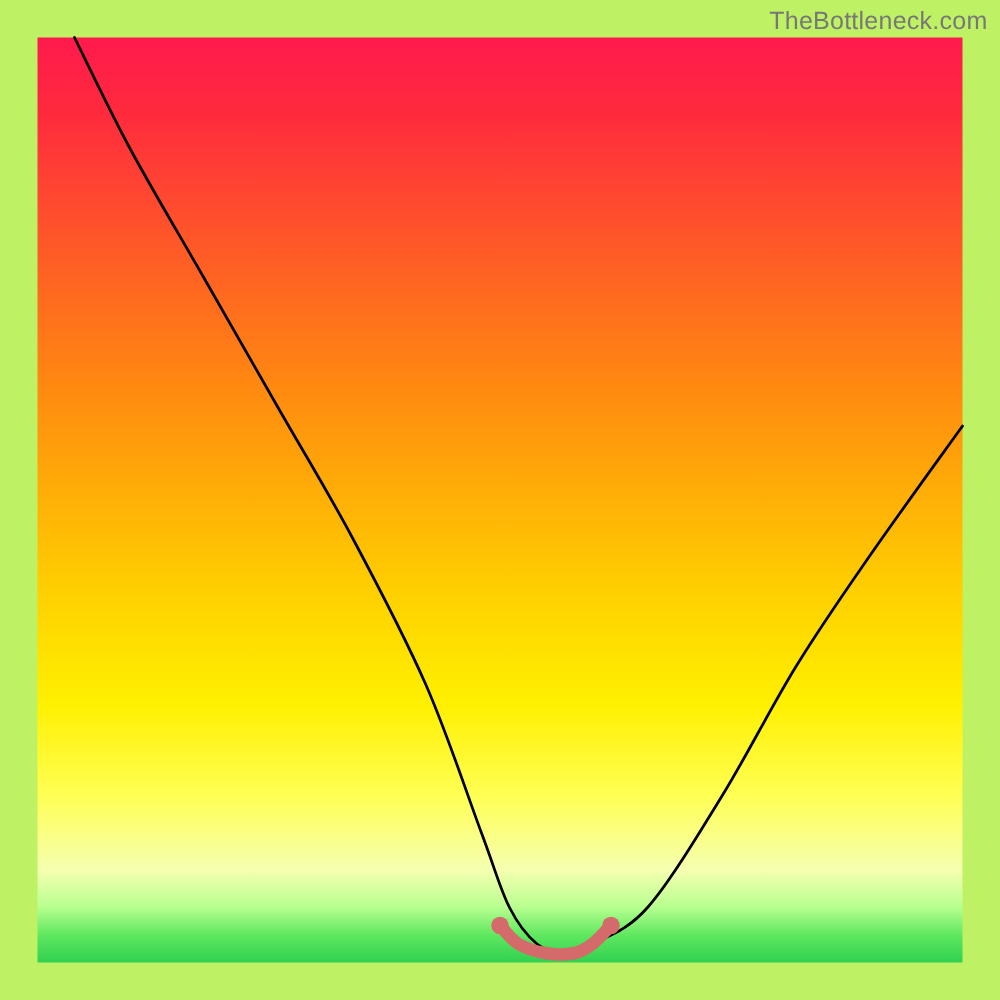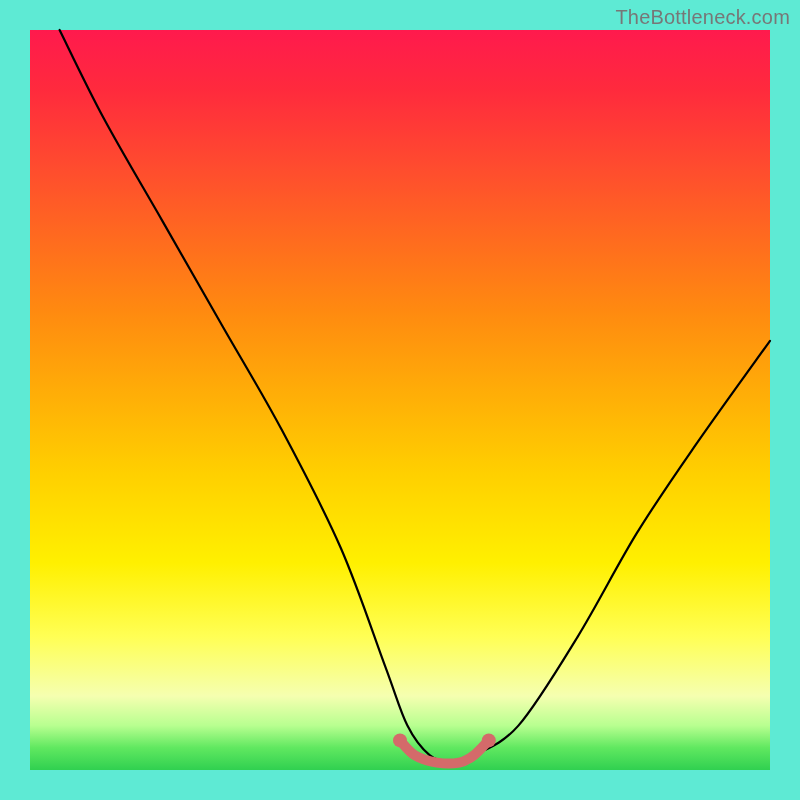--- a/index.html
+++ b/index.html
@@ -10,21 +10,21 @@
     background: #000;
     overflow: hidden;
     font-family: Arial, Helvetica, sans-serif;
   }
   .frame {
     position: absolute;
     left: 0;
     top: 0;
     width: 800px;
     height: 800px;
-    background: #5eead4;
+    background: #bef264;
   }
   .plot-area {
     position: absolute;
     left: 30px;
     top: 30px;
     width: 740px;
     height: 740px;
     
     background: linear-gradient(
       to bottom,

